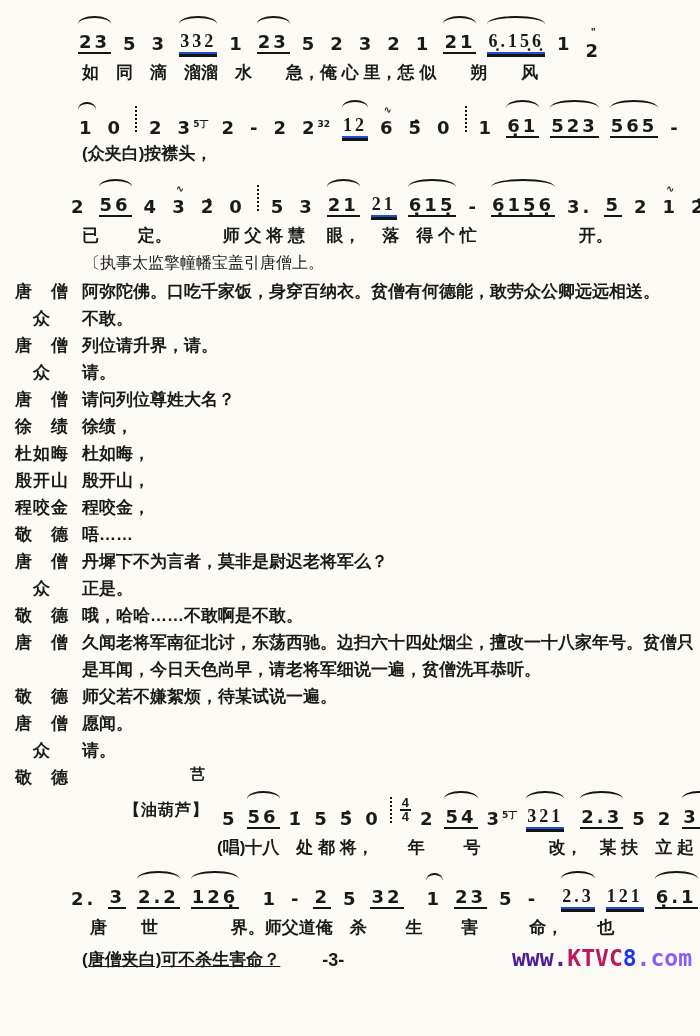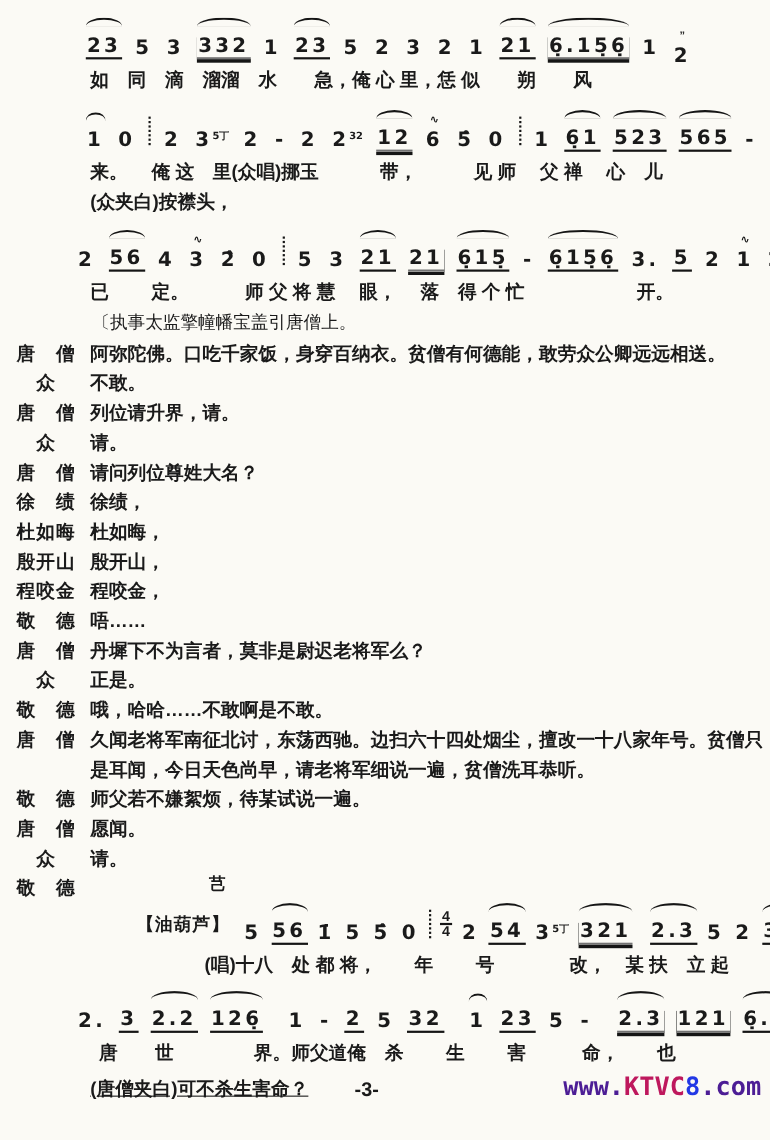--- a/index.html
+++ b/index.html
@@ -16,36 +16,36 @@
   .tk{display:inline-flex;flex-direction:column;align-items:center;}
   .tk .top{height:13px;line-height:12px;font-size:10px;font-weight:bold;width:100%;text-align:center;}
   .tk.arc .top{
     border-top:2px solid #151515;
     border-top-left-radius:50% 100%;border-top-right-radius:50% 100%;
     height:6px;margin-bottom:7px;min-width:16px;
   }
   .dg{font-family:"DejaVu Sans",sans-serif;font-weight:bold;font-size:18px;line-height:21px;letter-spacing:3px;padding:0 1px;white-space:pre;}
   .dg sup{font-size:9px;letter-spacing:0;}
   .u1{border-bottom:2px solid #151515;}
-  .u2{border-bottom:2px solid #737373;box-shadow:0 3px 0 #151515;}
+  .u2{border-bottom:2px solid #1d4ed8;box-shadow:0 3px 0 #151515;font-family:Liberation Serif, serif;}
   .tk.drop{position:relative;top:7px;}
   .mbar{align-self:center;}
   .bar{width:2px;height:30px;background:#151515;}
   .bar2{width:2px;height:34px;background:#151515;box-shadow:4px 0 0 #151515;margin-right:5px;}
   .bdot{width:0;height:26px;border-left:2px dotted #151515;}
   .ts{display:inline-flex;flex-direction:column;align-items:center;align-self:center;font-weight:bold;font-size:13px;line-height:12px;}
   .ts .tsn{border-bottom:2px solid #151515;padding:0 2px;}
   .mlabel{font-size:16px;font-weight:bold;align-self:center;letter-spacing:1px;white-space:nowrap;margin-right:4px;text-align:center;}
 
   .lyr{font-size:17px;font-weight:bold;white-space:pre;margin-top:7px;}
   .aside-line{font-size:17px;font-weight:bold;margin-top:4px;}
   .stage{font-size:16px;font-weight:normal;margin:6px 0 4px 0;}
 
   .pl72{padding-left:72px;} .pl76{padding-left:76px;} .pl78{padding-left:78px;}
-  .pl64{padding-left:64px;} .pl84{padding-left:84px;} .pl118{padding-left:118px;} .pl180{padding-left:180px;}
+  .pl64{padding-left:64px;} .pl84{padding-left:84px;} .pl118{padding-left:118px;} .pl180{padding-left:180px;text-align:right;}
 
   
   .dialogue{margin-top:4px;}
   .drow{display:flex;line-height:27px;}
   .dname{width:72px;flex:none;font-weight:bold;font-size:17px;text-align:center;letter-spacing:1px;white-space:pre;}
   .dtext{flex:1;font-weight:bold;font-size:17px;padding-left:4px;}
   .dtext.annot{font-size:15px;padding-left:112px;line-height:20px;}
 
   
   .footer{display:flex;align-items:flex-end;margin-top:6px;}
@@ -187,21 +187,20 @@
       </span>
       <span class="tk arc">
         <span class="top"></span>
         <span class="dg u1">565</span>
       </span>
       <span class="tk">
         <span class="top"></span>
         <span class="dg">-</span>
       </span>
     </div>
-  <div class="lyr pl76">来。　 俺 这　里(众唱)挪玉　　　 带，　　　见 师　 父 禅　 心　儿</div>
   <div class="aside-line pl76">(众夹白)按襟头，</div>
 
   <div class="mline pl64" style="margin-top:14px">
       <span class="tk">
         <span class="top"></span>
         <span class="dg">2</span>
       </span>
       <span class="tk arc">
         <span class="top"></span>
         <span class="dg u1">56</span>
@@ -488,16 +487,16 @@
         <span class="top"></span>
         <span class="dg u1">6̣.1</span>
       </span>
       <span class="mbar bar"></span>
     </div>
   <div class="lyr pl84">唐　　世　　　　 界。师父道俺　杀　　 生　　 害　　　命，　　也</div>
 
   <div class="footer">
     <span class="f-aside">(唐僧夹白)可不杀生害命？</span>
     <span class="f-page">-3-</span>
-    <span class="wm"><span style="color: #4c1d95;">www.</span><span style="color: #be185d;">KTVC</span><span style="color: rgb(34, 56, 229);">8</span><span style="color: #4c1d95; text-align: center;">.com</span></span>
+    <span class="wm"><span style="color: #4c1d95;">www.</span><span style="color: #be185d;">KTVC</span><span style="color: rgb(34, 56, 229);">8</span><span style="color: #8b5cf6; text-align: center;">.com</span></span>
   </div>
 
 </div>
 
 </body></html>

